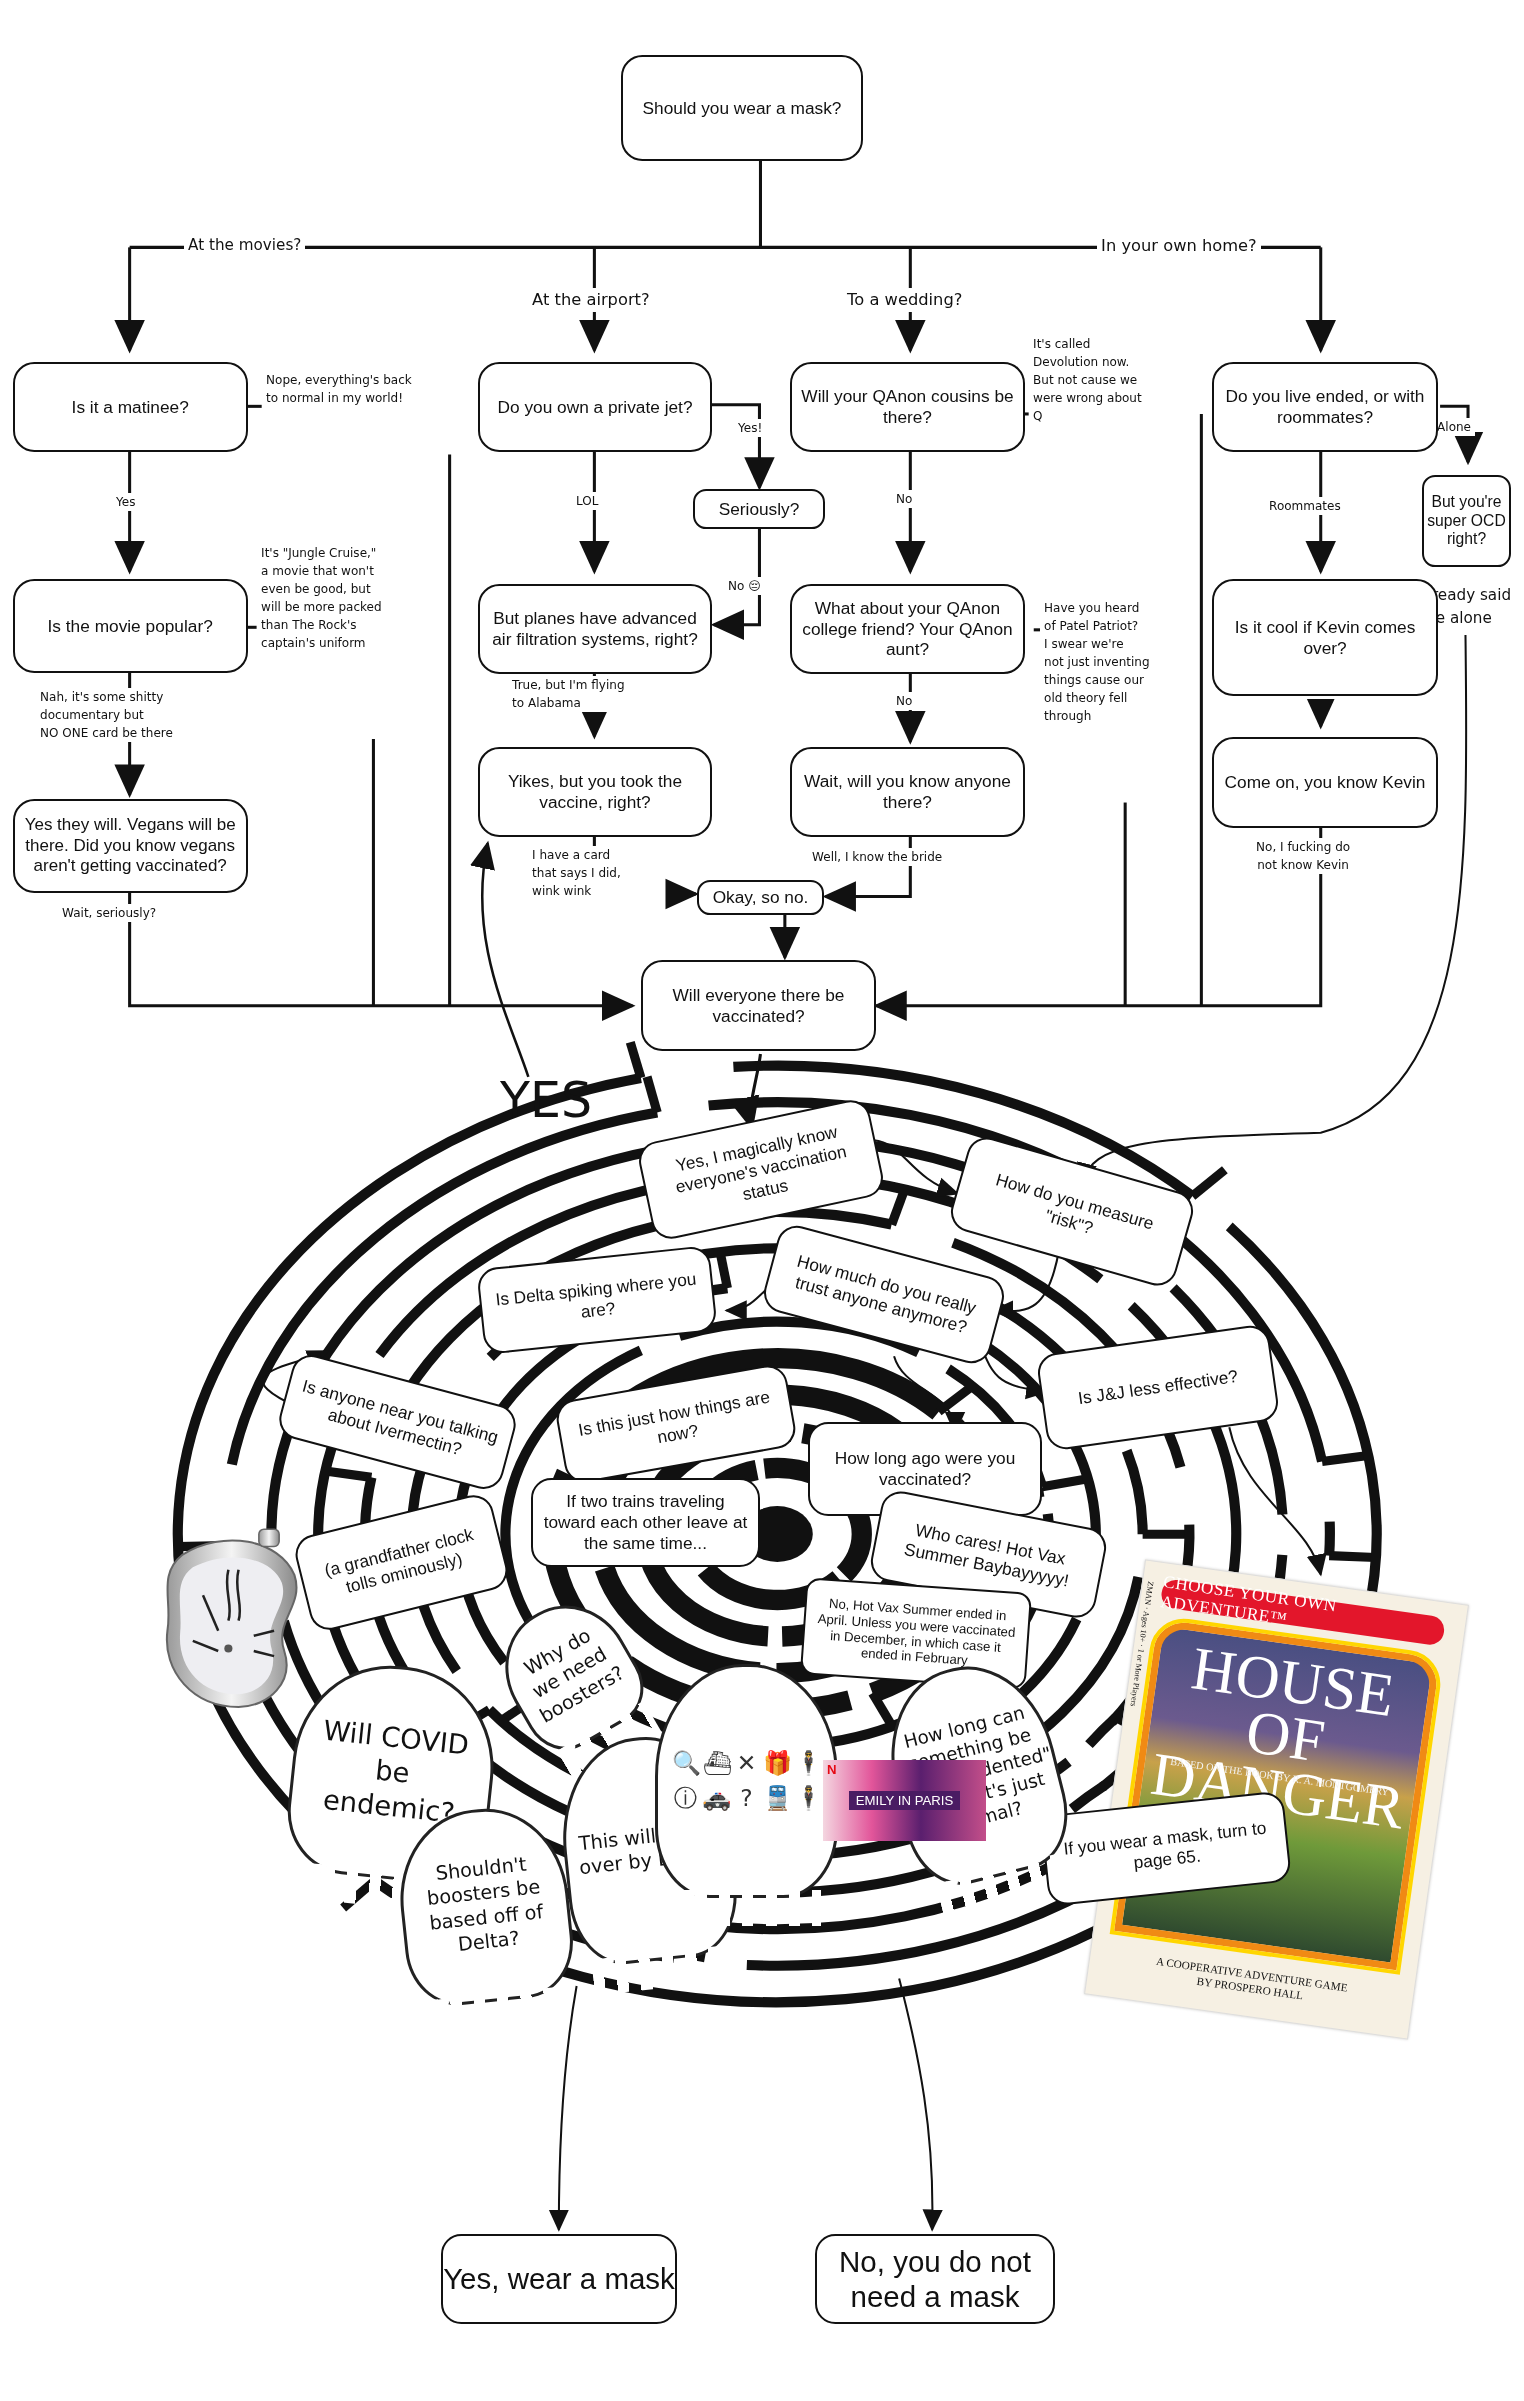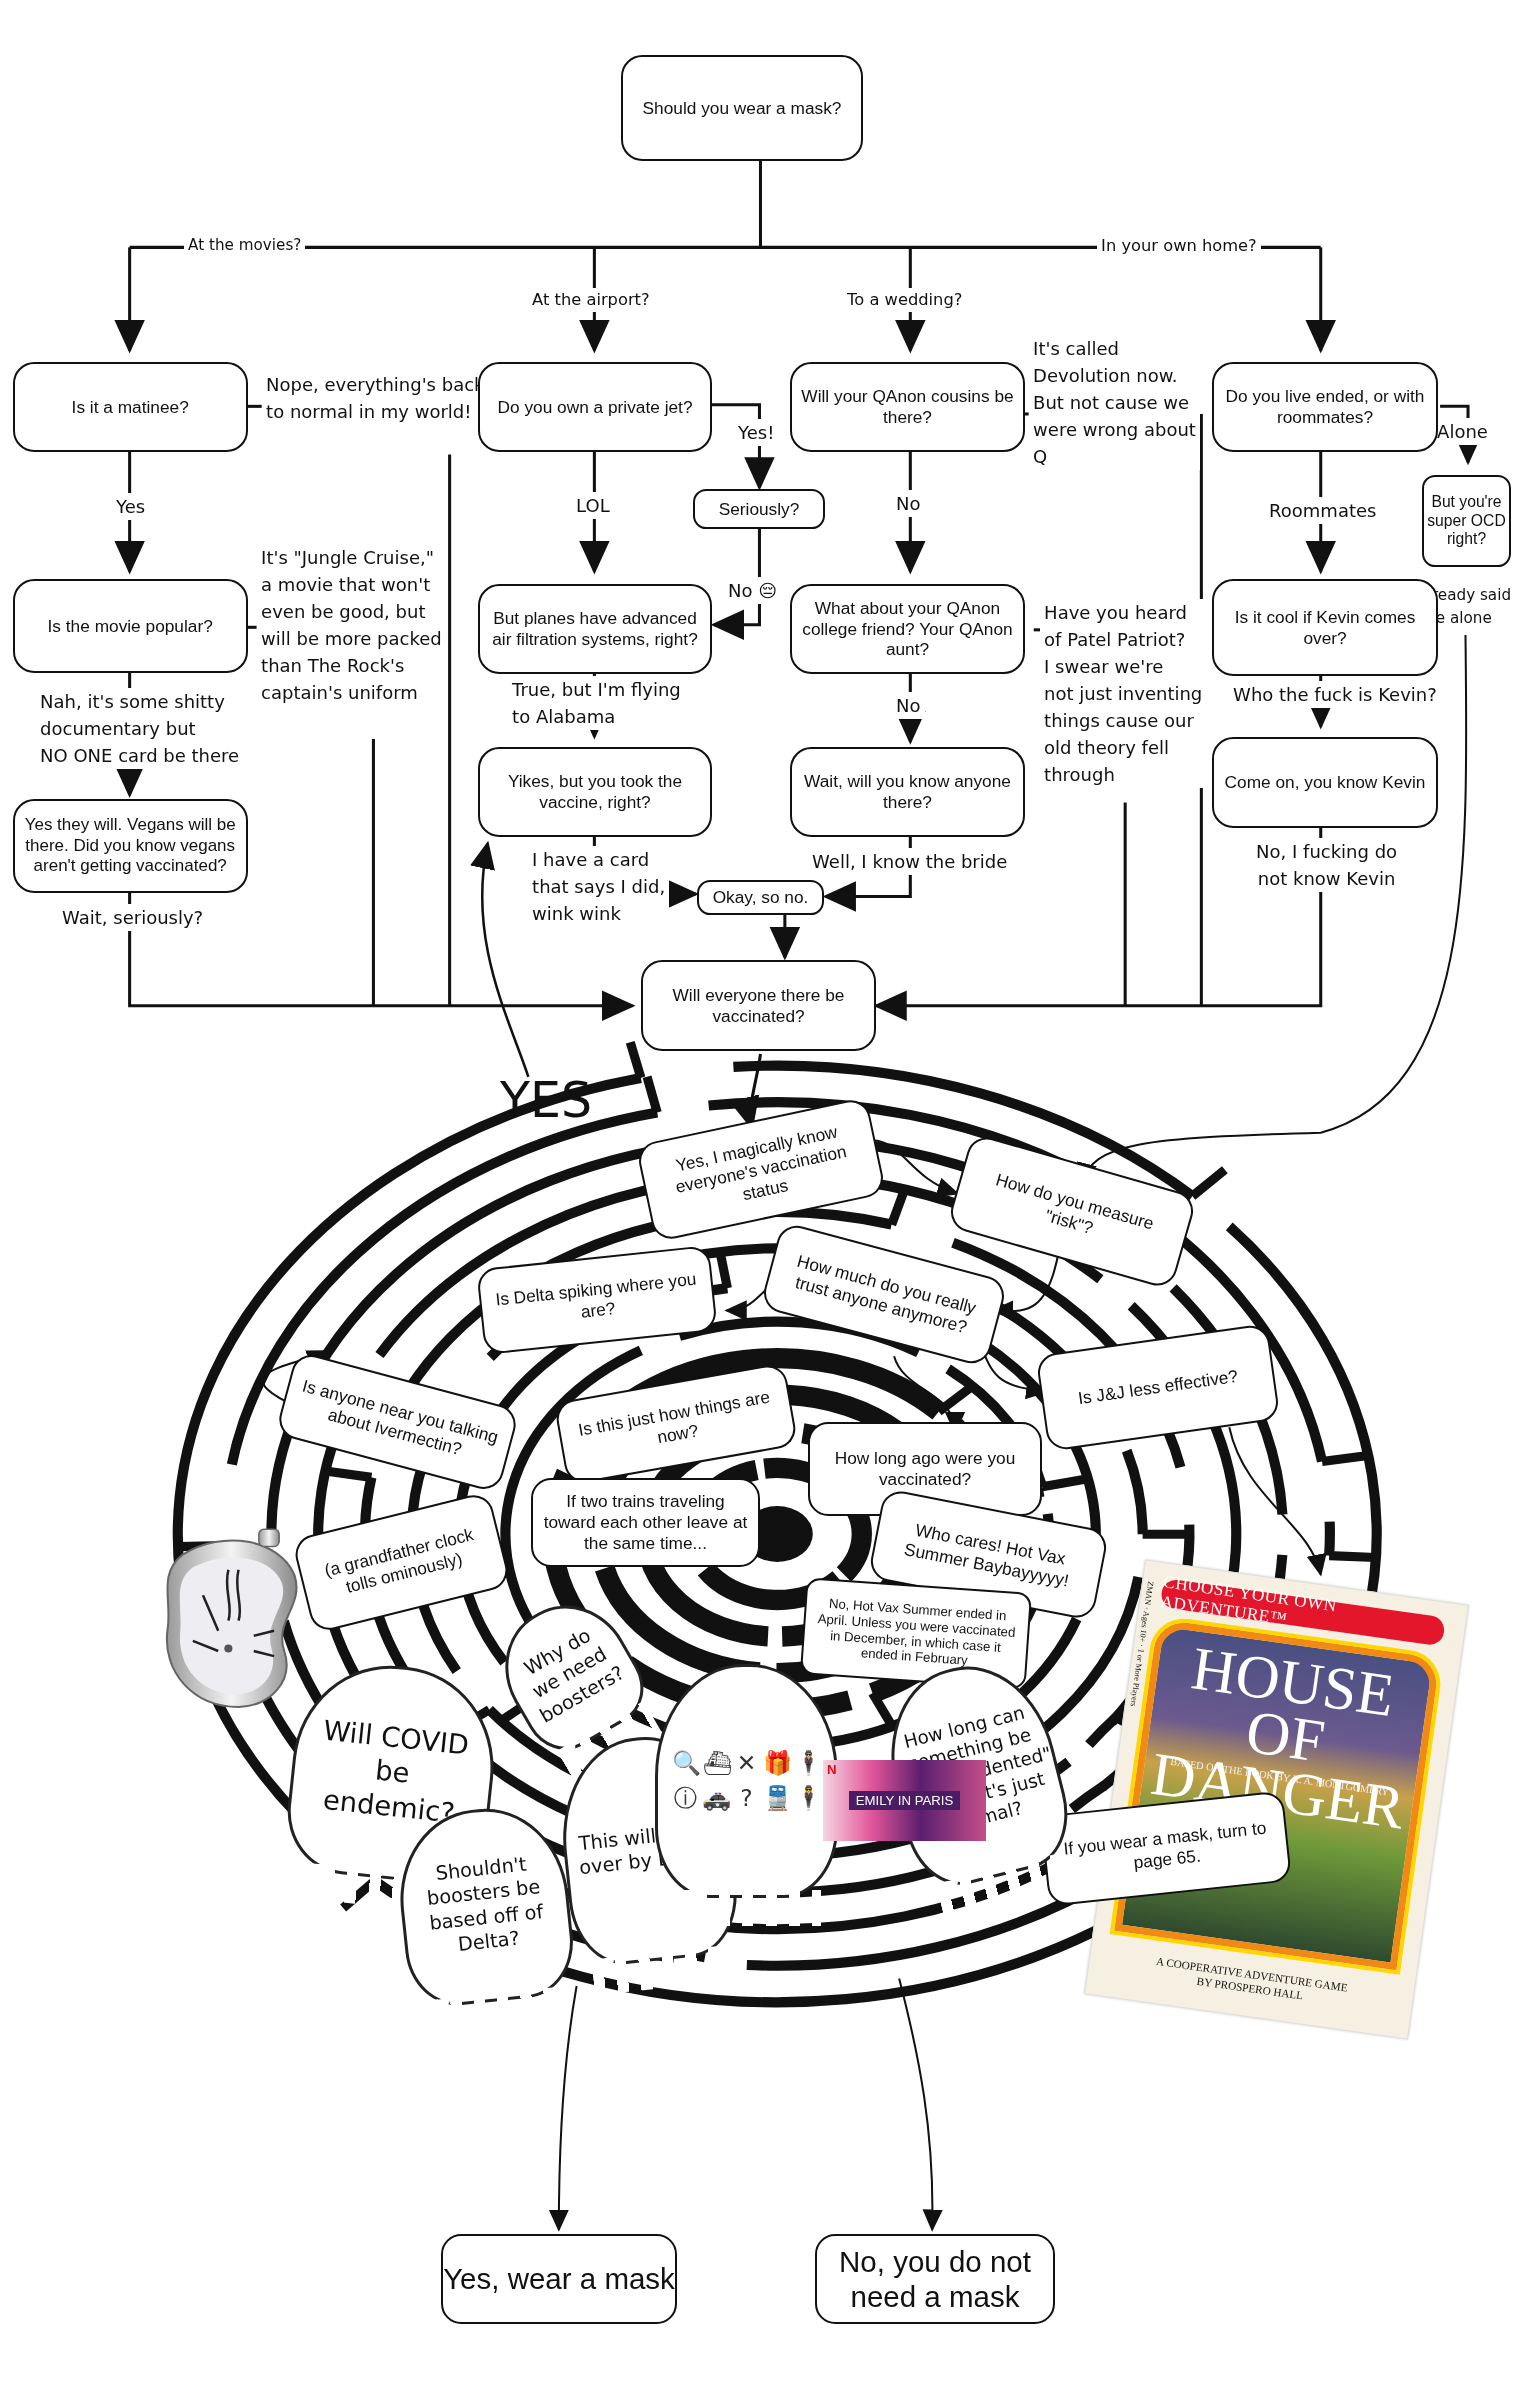--- a/index.html
+++ b/index.html
@@ -1,21 +1,21 @@
 <!DOCTYPE html>
 <html style="font-size:8.1px"><head>
 <meta charset="utf-8">
 <style>
   html,body{margin:0;padding:0;background:#fff;}
   body{width:1524px;height:2401px;position:relative;overflow:hidden;font-family:"Liberation Sans",sans-serif;color:#111;}
   #wires{position:absolute;left:0;top:0;width:1524px;height:2401px;z-index:1;}
   #maze{position:absolute;left:0;top:0;width:1524px;height:2401px;z-index:0;}
   .box{position:absolute;background:#fff;border:2px solid #111;border-radius:21.3px;display:flex;align-items:center;justify-content:center;text-align:center;box-sizing:border-box;font-family:"Liberation Sans",sans-serif;font-size:17.3px;line-height:1.2;z-index:3;padding:5.1px 9.1px;}
   .box.sm{border-radius:13.2px;}
-  .lbl{position:absolute;background:#fff;font-family:"DejaVu Sans",sans-serif;font-size:18px;line-height:1.5;z-index:2;padding:0 4.1px;white-space:pre-line;}
+  .lbl{position:absolute;background:#fff;font-family:"DejaVu Sans",sans-serif;font-size:12px;line-height:1.5;z-index:2;padding:0 4.1px;white-space:pre-line;}
   .lbl.c{text-align:center;}
   .bub{position:absolute;background:#fff;border:2px solid #111;border-radius:20.3px;display:flex;align-items:center;justify-content:center;text-align:center;box-sizing:border-box;font-family:"Liberation Sans",sans-serif;font-size:17.3px;line-height:1.2;z-index:4;padding:6.1px 10.2px;}
   .drip{position:absolute;background:#fff;border:3.6px solid #222;border-radius:48% 48% 30% 30%;display:flex;align-items:center;justify-content:center;text-align:center;box-sizing:border-box;font-family:"DejaVu Sans",sans-serif;font-size:19.3px;line-height:1.25;z-index:5;padding:10.2px;}
   .drip::after{content:"";position:absolute;left:8%;right:8%;bottom:-30.5px;height:36px;background:
     radial-gradient(circle at 10% 0,#fff 9.1px,transparent 10.2px),
     repeating-linear-gradient(90deg,#fff 0 11.2px,transparent 11.2px 23.4px);
     border-left:0;}
   .yes-big{position:absolute;font-family:"DejaVu Sans",sans-serif;font-size:49px;z-index:3;}
   .final{position:absolute;background:#fff;border:2px solid #111;border-radius:20.3px;display:flex;align-items:center;justify-content:center;text-align:center;box-sizing:border-box;font-family:"Liberation Sans",sans-serif;font-size:29.5px;line-height:1.2;z-index:3;}
   .clock{position:absolute;left:152px;top:1519px;width:168px;height:193px;z-index:4;}
@@ -245,21 +245,21 @@
 <div class="lbl c" style="left:892px;top:692px;">No</div>
 <div class="box" style="left:790px;top:747px;width:235px;height:90px;">Wait, will you know anyone there?</div>
 <div class="lbl c" style="left:808px;top:848px;">Well, I know the bride</div>
 
 <div class="box" style="left:1212px;top:362px;width:226px;height:90px;">Do you live ended, or with roommates?</div>
 <div class="lbl c" style="left:1433px;top:418px;">Alone</div>
 <div class="box sm" style="left:1422px;top:475px;width:89px;height:92px;font-size:15.7px;padding:3px;">But you're super OCD right?</div>
 <div class="lbl" style="left:1405px;top:584px;font-size:15.2px;">I already said
 I live alone</div>
 <div class="lbl c" style="left:1265px;top:497px;">Roommates</div>
-<div class="box" style="left:1212px;top:579px;width:226px;height:97px;">Is it cool if Kevin comes over?</div>
+<div class="box" style="left:1212px;top:579px;width:226px;height:117px;">Is it cool if Kevin comes over?</div>
 <div class="lbl c" style="left:1229px;top:681px;">Who the fuck is Kevin?</div>
 <div class="box" style="left:1212px;top:737px;width:226px;height:91px;">Come on, you know Kevin</div>
 <div class="lbl c" style="left:1252px;top:838px;">No, I fucking do
 not know Kevin</div>
 
 <div class="box" style="left:641px;top:960px;width:235px;height:91px;">Will everyone there be vaccinated?</div>
 <div class="yes-big" style="left:500px;top:1072px;">YES</div>
 
 <div class="bub" style="left:643px;top:1120px;width:236px;height:99px;transform:rotate(-12deg);">Yes, I magically know everyone's vaccination status</div>
 <div class="bub" style="left:955px;top:1163px;width:234px;height:97px;transform:rotate(16deg);">How do you measure "risk"?</div>

